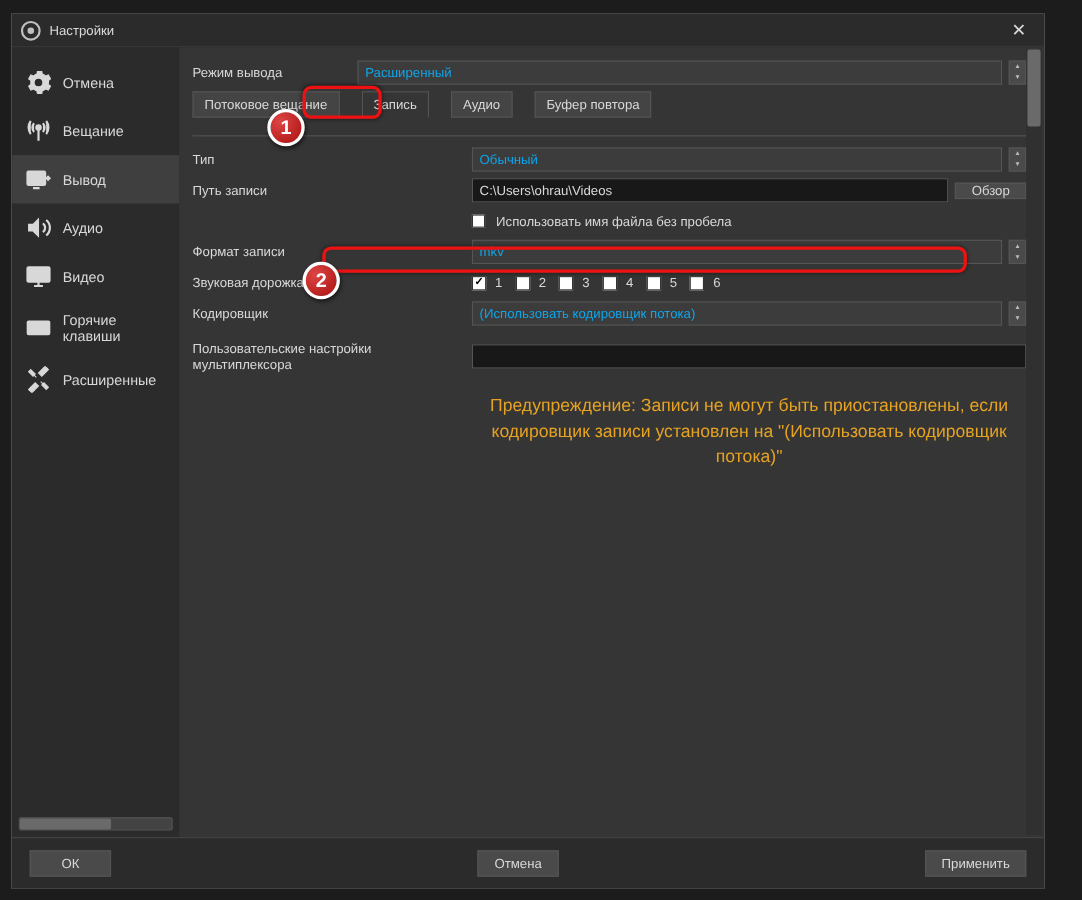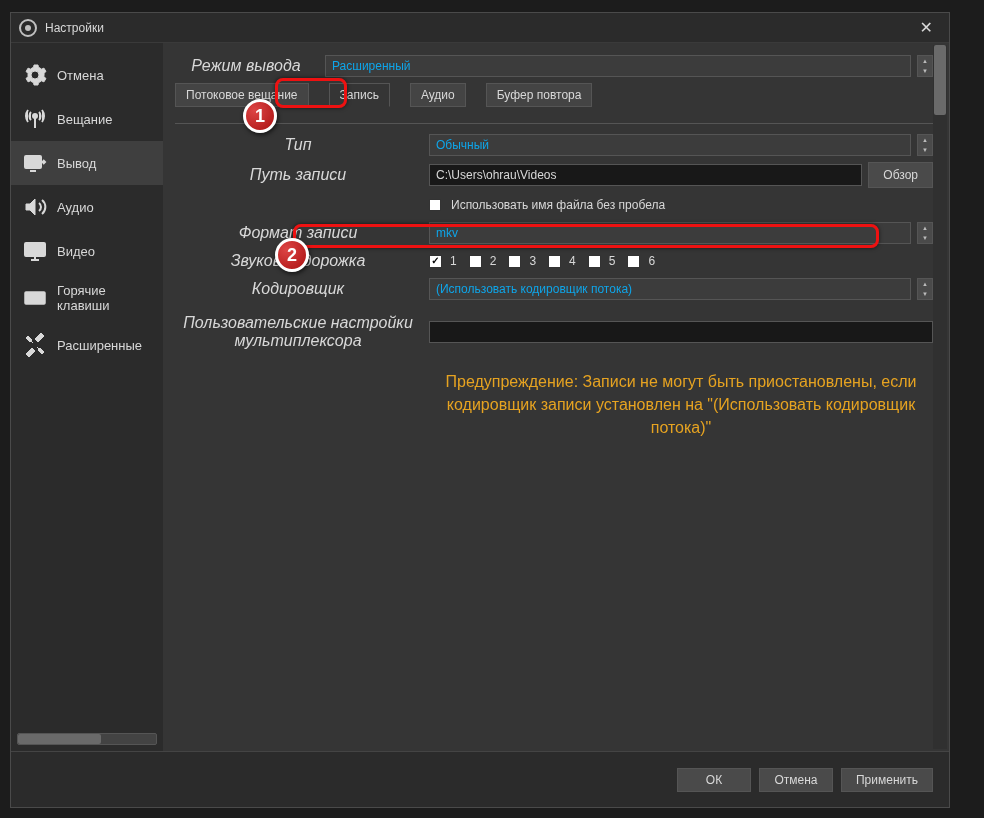--- a/index.html
+++ b/index.html
@@ -13,38 +13,38 @@
 .body { flex: 1; display: flex; overflow: hidden; }
 .sidebar { width: 152px; background: #2b2b2b; padding-top: 10px; display: flex; flex-direction: column; }
 .side-item { display: flex; align-items: center; gap: 10px; padding: 10px 12px; color: #d8d8d8; font-size: 13px; cursor: pointer; }
 .side-item.active { background: #3f3f3f; }
 .side-icon { width: 24px; height: 24px; display: flex; align-items: center; justify-content: center; flex-shrink: 0; }
 .side-icon svg { width: 24px; height: 24px; fill: #d8d8d8; stroke: #d8d8d8; }
 .side-scroll { height: 12px; margin: auto 6px 6px 6px; background: #434343; border: 1px solid #555; border-radius: 2px; }
 .side-scroll .thumb { height: 100%; width: 60%; background: #6a6a6a; border-radius: 2px; }
 .content { flex: 1; background: #353535; padding: 12px 16px 12px 12px; display: flex; flex-direction: column; overflow: auto; position: relative; }
 .row { display: flex; align-items: center; margin-bottom: 6px; min-height: 22px; }
-.label { width: 254px; text-align: center; color: #d8d8d8; font-size: 16px; padding-right: 8px; font-style: italic; }
+.label { width: 254px; text-align: left; color: #d8d8d8; font-size: 12px; padding-right: 8px; }
 .field { flex: 1; display: flex; align-items: center; gap: 6px; }
 .select { flex: 1; height: 22px; background: #3c3c3c; border: 1px solid #555; color: #0ea5e9; font-size: 12px; padding: 0 6px; display: flex; align-items: center; position: relative; }
 .spin { width: 16px; height: 22px; background: #4a4a4a; border: 1px solid #555; display: flex; flex-direction: column; }
 .spin div { flex: 1; display: flex; align-items: center; justify-content: center; color: #bbb; font-size: 6px; line-height: 1; }
 .textfield { flex: 1; height: 22px; background: #181818; border: 1px solid #555; color: #d8d8d8; font-size: 12px; padding: 0 6px; display: flex; align-items: center; }
-.btn { height: 26px; padding: 0 14px; background: #4a4a4a; border: 1px solid #555; color: #d8d8d8; font-size: 12px; cursor: pointer; display: flex; align-items: center; }
+.btn { height: 15px; padding: 0 14px; background: #4a4a4a; border: 1px solid #555; color: #d8d8d8; font-size: 12px; cursor: pointer; display: flex; align-items: center; }
 .tabs { display: flex; margin-bottom: 10px; }
 .tab { height: 24px; padding: 0 10px; background: #444; border: 1px solid #555; color: #d8d8d8; font-size: 12px; display: flex; align-items: center; margin-right: 20px; cursor: pointer; }
 .tab.active { background: #353535; border-bottom-color: #353535; }
 .hr { border: none; border-top: 1px solid #555; margin: 6px 0 10px 0; }
 .chk { width: 13px; height: 13px; background: #fff; border: 1px solid #333; display: inline-flex; align-items: center; justify-content: center; margin-right: 4px; cursor: pointer; }
 .chk.small { width: 12px; height: 12px; }
 .chk.checked::after { content: "✓"; color: #000; font-size: 10px; line-height: 1; font-weight: bold; }
 .tracks { display: flex; align-items: center; gap: 12px; color: #d8d8d8; font-size: 12px; }
 .tracks .item { display: flex; align-items: center; gap: 4px; }
 .warning { color: #e6a321; font-size: 16px; font-weight: normal; margin-left: 254px; margin-top: 14px; line-height: 1.45; text-align: center; }
-.footer { height: 56px; border-top: 1px solid #444; display: flex; align-items: center; justify-content: flex-end; gap: 8px; padding: 0 16px; background: #2b2b2b; }
+.footer { height: 46px; border-top: 1px solid #444; display: flex; align-items: center; justify-content: space-between; gap: 8px; padding: 0 16px; background: #2b2b2b; }
 .footer .btn { height: 24px; min-width: 74px; justify-content: center; }
 
 .hl { position: absolute; border: 3px solid #e11; border-radius: 8px; pointer-events: none; box-shadow: 0 0 4px rgba(0,0,0,.6); }
 .badge { position: absolute; width: 34px; height: 34px; border-radius: 50%; background: radial-gradient(circle at 30% 30%, #d44, #a11); border: 3px solid #fff; color: #fff; font-weight: bold; font-size: 18px; display: flex; align-items: center; justify-content: center; box-shadow: 1px 2px 4px rgba(0,0,0,.6); pointer-events: none; }
 .cscroll { position: absolute; right: 2px; top: 2px; bottom: 2px; width: 14px; background: #303030; }
 .cscroll .cthumb { position: absolute; left: 1px; right: 1px; top: 0; height: 70px; background: #6a6a6a; border-radius: 2px; }
 </style>
 </head>
 <body>
 

